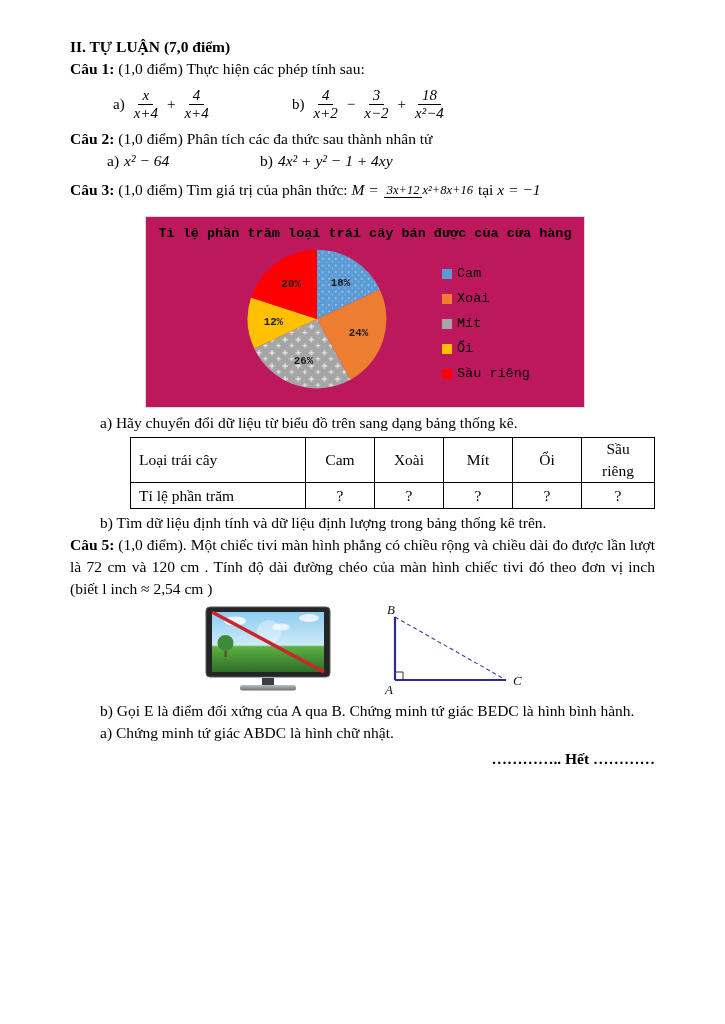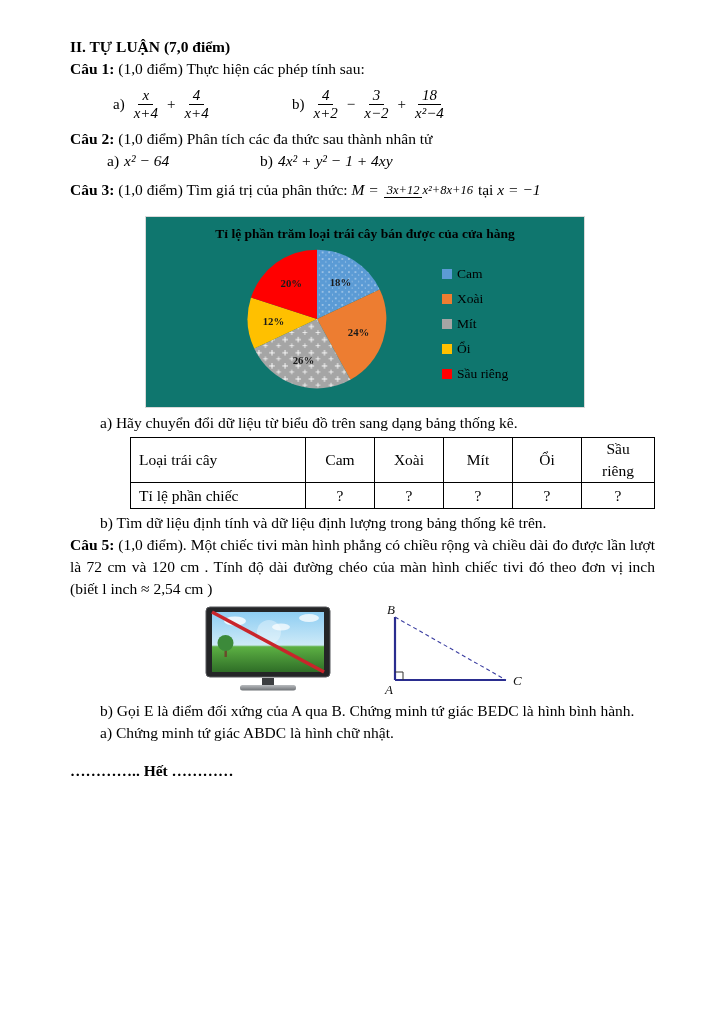--- a/index.html
+++ b/index.html
@@ -26,42 +26,42 @@
   .c2a-wrap { margin-left:37px; width:153px; }
   .mexpr-i { font-style:italic; }
   .cau3-line { display:flex; align-items:center; height:36px; }
   .inline-frac { display:inline-flex; flex-direction:row; align-items:center; font-size:12.5px;
                  line-height:14px; font-style:italic; margin:0 5px; }
   .inline-frac .num { padding:0 3px; border-bottom:1.2px solid #000; }
   .sp { white-space:pre; }
 
   
   .chart-box { box-sizing:border-box; width:440px; height:192px; border:1px solid #d9d9d9;
-               margin:8px 0 4px 75px; background:#0f766e; }
+               margin:8px 0 4px 75px; background:#be185d;font-family:Liberation Mono, monospace; }
   .chart-title { text-align:center; font-weight:bold; font-size:13.5px; line-height:16px; margin-top:9px; }
   .chart-body { display:flex; }
   .pie-wrap { margin-left:96px; margin-top:2px; }
   .legend { margin-left:50px; padding-top:24px; font-size:13.5px; line-height:15px; }
   .legend-item { display:flex; align-items:center; margin-bottom:10px; }
   .swatch { width:10px; height:10px; margin-right:5px; display:inline-block; flex:0 0 auto; }
 
   
   .stat-table { border-collapse:collapse; margin:3px 0 3px 60px; font-size:15.5px; }
   .stat-table th, .stat-table td { border:1.3px solid #000; height:25px; padding:0 8px;
                                    text-align:center; font-weight:normal; }
   .stat-table th.rowhead { text-align:left; font-weight:normal; width:158px; }
   .stat-table td { min-width:52px; }
 
   
   .figures { position:relative; height:98px; margin-top:2px; }
   .tv { position:absolute; left:133px; top:4px; }
   .tri { position:absolute; left:298px; top:0; }
   .tri text { font-style:italic; font-size:13px; fill:#111; }
 
-  .footer { text-align:left; font-weight:bold; margin-top:16px; }
+  .footer { text-align:right; font-weight:bold; margin-top:4px; }
 </style>
 </head>
 <body>
 
 <div class="page">
   <div class="content">
 
     <p class="bold">II. TỰ LUẬN (7,0 điểm)</p>
 
     <p><b class="bold">Câu 1:</b> <span>(1,0 điểm) Thực hiện các phép tính sau:</span></p>
@@ -183,21 +183,21 @@
       <tbody>
           <tr>
         <th class="rowhead">Loại trái cây</th>
         <td>Cam</td>
         <td>Xoài</td>
         <td>Mít</td>
         <td>Ổi</td>
         <td>Sầu riêng</td>
       </tr>
       <tr>
-        <th class="rowhead">Tỉ lệ phần chiếc</th>
+        <th class="rowhead">Tỉ lệ phần trăm</th>
         <td>?</td>
         <td>?</td>
         <td>?</td>
         <td>?</td>
         <td>?</td>
       </tr>
     </tbody>
       </table>
 
     <p class="indent">b) Tìm dữ liệu định tính và dữ liệu định lượng trong bảng thống kê trên.</p>

